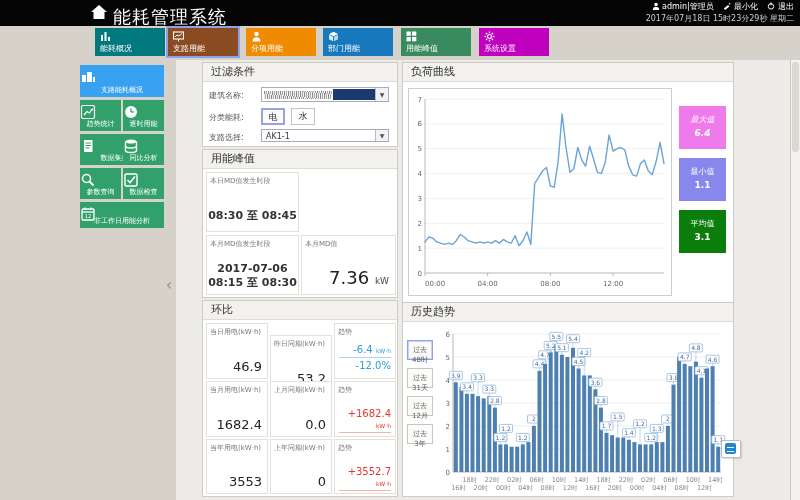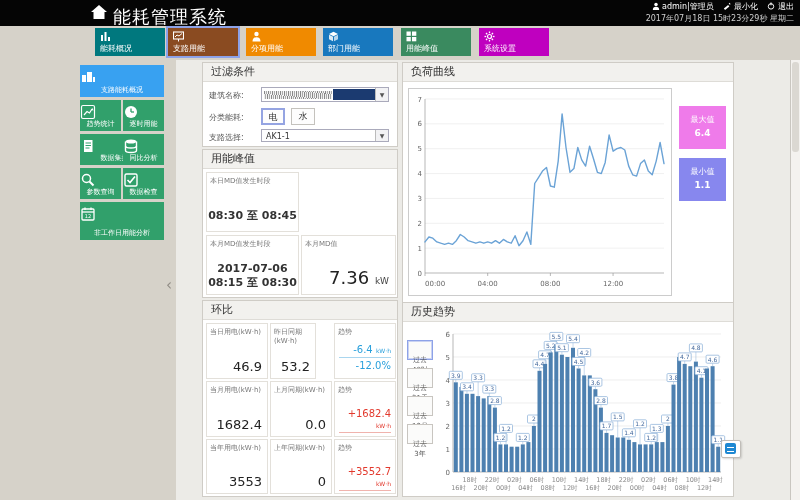--- a/index.html
+++ b/index.html
@@ -63,21 +63,21 @@
   .t-line2{position:absolute;left:4px;right:4px;top:36px;text-align:right;font-size:10px;}
   .t-unit{font-size:6px;}
 
   
   .chartbox{position:absolute;border:1px solid #ccc;background:#fff;}
   .statbox{position:absolute;width:47px;height:43px;text-align:center;color:#fff;cursor:default;}
   .statbox .sl{display:block;padding-top:8px;font-size:8px;}
   .statbox .sv{display:block;padding-top:3px;font-size:9px;font-weight:bold;}
 
   
-  .histbtn{position:absolute;left:4px;width:26px;height:20px;box-sizing:border-box;background:#fbfbfa;border:1px solid #c8c5c0;font-size:7px;color:#555;text-align:center;line-height:10px;padding-top:14px;cursor:pointer;}
+  .histbtn{position:absolute;left:4px;width:26px;height:20px;box-sizing:border-box;background:#fbfbfa;border:1px solid #c8c5c0;font-size:7px;color:#555;text-align:center;line-height:10px;padding-top:4px;cursor:pointer;}
   .histbtn.sel{border:1px solid #8da2e8;box-shadow:0 0 0 1px #c9d2f2 inset;}
   .floaty{position:absolute;left:318px;top:118px;width:18px;height:16px;background:#fff;border:1px solid #c0bdb8;border-radius:2px;box-shadow:1px 1px 2px rgba(0,0,0,.15);}
   .floaty .fi{position:absolute;left:3px;top:2px;width:11px;height:11px;background:#1e88d2;border-radius:2px;}
   .floaty .fi:after{content:"";position:absolute;left:2px;top:4px;width:7px;height:3px;border-top:1.5px solid #fff;border-bottom:1.5px solid #fff;}
   svg text{font-family:"DejaVu Sans","Liberation Sans",sans-serif;}
 </style>
 </head>
 <body>
 
 <div class="screen">
@@ -218,21 +218,21 @@
       </svg>
     <span class="sb-label">参数查询</span>
   </div>
   <div class="sb-tile" style="left: 123px; top: 168px; width: 41px; height: 31px; background-color: rgb(49, 160, 107);">
     <svg class="sb-icon" viewBox="0 0 16 16">
         <rect x="2" y="2" width="12" height="12" rx="1.5" fill="none" stroke="#fff" stroke-width="1.4"></rect>
         <polyline points="4.5,8 7,10.5 12,4.5" fill="none" stroke="#fff" stroke-width="1.6"></polyline>
       </svg>
     <span class="sb-label">数据检查</span>
   </div>
-  <div class="sb-tile" style="left: 80px; top: 202px; width: 84px; height: 38px; background-color: rgb(49, 160, 107);">
+  <div class="sb-tile" style="left: 80px; top: 202px; width: 84px; height: 26px; background-color: rgb(49, 160, 107);">
     <svg class="sb-icon" viewBox="0 0 16 16">
         <rect x="2" y="3" width="12" height="11" rx="1" fill="none" stroke="#fff" stroke-width="1.3"></rect>
         <line x1="2" y1="6" x2="14" y2="6" stroke="#fff" stroke-width="1.3"></line>
         <line x1="5" y1="1.5" x2="5" y2="4" stroke="#fff" stroke-width="1.3"></line>
         <line x1="11" y1="1.5" x2="11" y2="4" stroke="#fff" stroke-width="1.3"></line>
         <text x="8" y="12" text-anchor="middle" font-size="5" fill="#fff">12</text>
       </svg>
     <span class="sb-label">非工作日用能分析</span>
   </div>
   <span class="collapse">‹</span>
@@ -276,21 +276,21 @@
   </div>
 
   <div class="panel" style="left:178px;top:300px;width:196px;height:197px">
     <div class="ph">环比</div>
     <div class="pb" style="height:177px">
 
       <div class="cell" style="left:3px;top:3px;width:62px;height:56px">
         <span class="c-label">当日用电(kW·h)</span>
         <span class="rc-val">46.9</span>
       </div>
-      <div class="cell" style="left:67px;top:3px;width:46px;height:56px">
+      <div class="cell" style="left:67px;top:15px;width:62px;height:56px">
         <span class="c-label">昨日同期(kW·h)</span>
         <span class="rc-val">53.2</span>
       </div>
       <div class="cell" style="left:131px;top:3px;width:62px;height:56px">
         <span class="c-label">趋势</span>
         <span class="t-line1 u-down t-down"><span>-6.4</span> <span class="t-unit">kW·h</span></span>
         <span class="t-line2 t-down">-12.0%</span>
       </div>
 
       <div class="cell" style="left:3px;top:61px;width:62px;height:56px">
@@ -347,27 +347,31 @@
             <text x="16" y="197" text-anchor="start" font-size="7" fill="#666">00:00</text>
             <line x1="78.68852459016394" y1="184" x2="78.68852459016394" y2="187" stroke="#999" stroke-width="0.7"></line>
             <text x="78.68852459016394" y="197" text-anchor="middle" font-size="7" fill="#666">04:00</text>
             <line x1="141.37704918032787" y1="184" x2="141.37704918032787" y2="187" stroke="#999" stroke-width="0.7"></line>
             <text x="141.37704918032787" y="197" text-anchor="middle" font-size="7" fill="#666">08:00</text>
             <line x1="204.0655737704918" y1="184" x2="204.0655737704918" y2="187" stroke="#999" stroke-width="0.7"></line>
             <text x="204.0655737704918" y="197" text-anchor="middle" font-size="7" fill="#666">12:00</text>
             <polyline points="16.0,152.9 19.9,148.0 23.8,149.2 27.8,152.9 31.7,154.2 35.6,155.4 39.5,154.2 43.4,155.4 47.3,151.7 51.3,145.5 55.2,148.0 59.1,151.7 63.0,152.9 66.9,154.2 70.9,152.9 74.8,154.2 78.7,152.9 82.6,154.2 86.5,151.7 90.4,154.2 94.4,150.4 98.3,152.9 102.2,154.2 106.1,146.7 110.0,156.7 114.0,151.7 117.9,143.0 121.8,155.4 125.7,94.5 129.6,88.3 133.5,82.1 137.5,78.4 141.4,97.0 145.3,98.2 149.2,72.1 153.1,24.9 157.0,58.5 161.0,83.3 164.9,79.6 168.8,58.5 172.7,70.9 176.6,77.1 180.6,57.2 184.5,69.7 188.4,83.3 192.3,84.6 196.2,73.4 200.1,46.0 204.1,62.2 208.0,59.7 211.9,58.5 215.8,61.0 219.7,77.1 223.7,85.8 227.6,87.1 231.5,74.6 235.4,70.9 239.3,82.1 243.2,85.8 247.2,72.1 251.1,53.5 255.0,74.6" fill="none" stroke="#6ba3d6" stroke-width="1.4" stroke-linejoin="round" stroke-linecap="round"></polyline>
           </svg>
       </div>
-      <div class="statbox" style="left: 276px; top: 24px; background-color: rgb(239, 123, 234);">
+      <div class="statbox" style="left: 276px; top: 24px; background-color: rgb(239, 123, 234); font-style: italic;">
         <span class="sl">最大值</span>
           <span class="sv">6.4</span>
       </div>
       <div class="statbox" style="left: 276px; top: 76px; background-color: rgb(135, 135, 238);">
         <span class="sl">最小值</span>
           <span class="sv">1.1</span>
+      </div>
+      <div class="statbox" style="left: 276px; top: 128px; background-color: rgb(11, 125, 11);">
+        <span class="sl">平均值</span>
+          <span class="sv">3.1</span>
       </div>
     </div>
   </div>
 
   <div class="panel" style="left:378px;top:302px;width:332px;height:195px">
     <div class="ph">历史趋势</div>
     <div class="pb" style="height:175px">
       <div class="histbtn sel" style="top:18px"><span>过去</span><br><span>48时</span></div>
       <div class="histbtn" style="top:46px"><span>过去</span><br><span>31天</span></div>
       <div class="histbtn" style="top:74px"><span>过去</span><br><span>12月</span></div>

